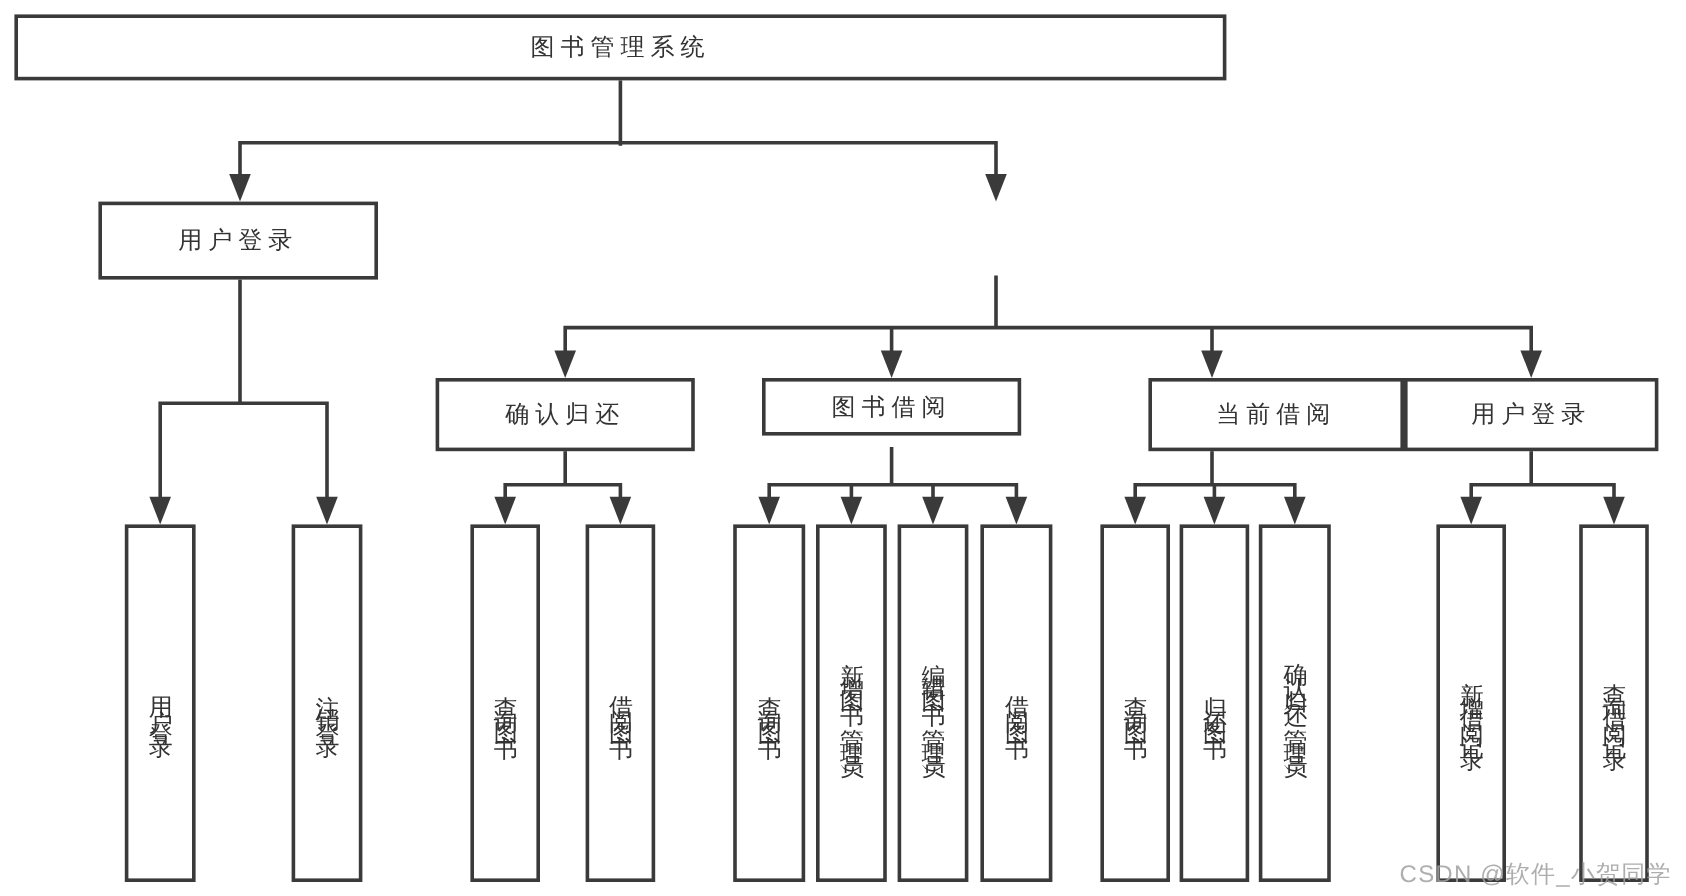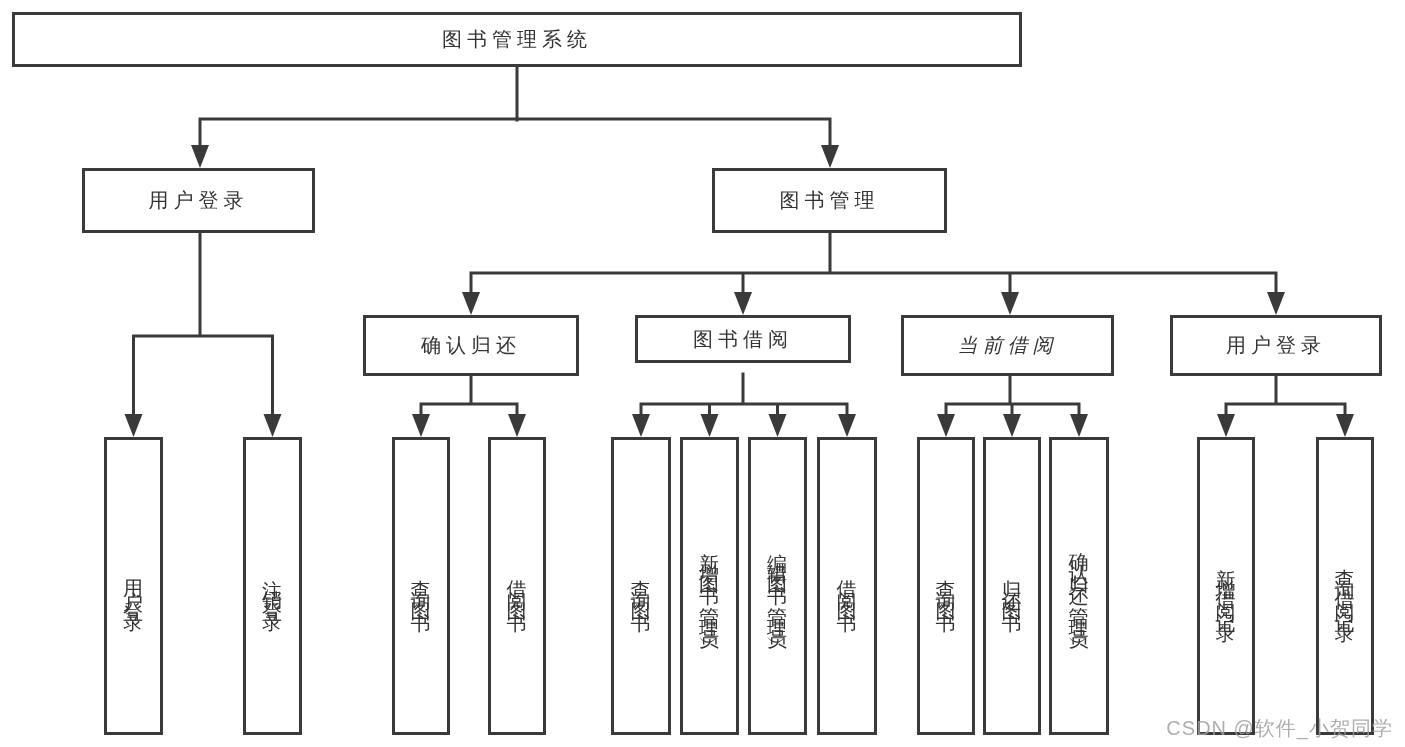--- a/index.html
+++ b/index.html
@@ -93,25 +93,24 @@
       <polygon points="1003,414 1021,414 1012,437"></polygon>
       <polygon points="1070,414 1088,414 1079,437"></polygon>
       <polygon points="1217,414 1235,414 1226,437"></polygon>
       <polygon points="1336,414 1354,414 1345,437"></polygon>
     </g>
   </svg>
 
   <div class="node" style="left:12px;top:12px;width:1010px;height:55px;">图书管理系统</div>
 
   <div class="node" style="left:82px;top:168px;width:233px;height:65px;">用户登录</div>
-  <div class="node" style="left:712px;top:168px;width:235px;height:65px;">图书管理</div>
 
   <div class="node" style="left:363px;top:315px;width:216px;height:61px;">确认归还</div>
   <div class="node" style="left:635px;top:315px;width:216px;height:48px;">图书借阅</div>
-  <div class="node" style="left:901px;top:315px;width:213px;height:61px;font-style:italic;">当前借阅</div>
+  <div class="node" style="left:957px;top:315px;width:213px;height:61px;">当前借阅</div>
   <div class="node" style="left:1170px;top:315px;width:212px;height:61px;">用户登录</div>
 
   <div class="vnode" style="left:104px;top:437px;width:59px;height:298px;">
     <span class="vtext">用户登录</span>
   </div>
   <div class="vnode" style="left:243px;top:437px;width:59px;height:298px;">
     <span class="vtext">注销登录</span>
   </div>
 
   <div class="vnode" style="left:392px;top:437px;width:58px;height:298px;">

